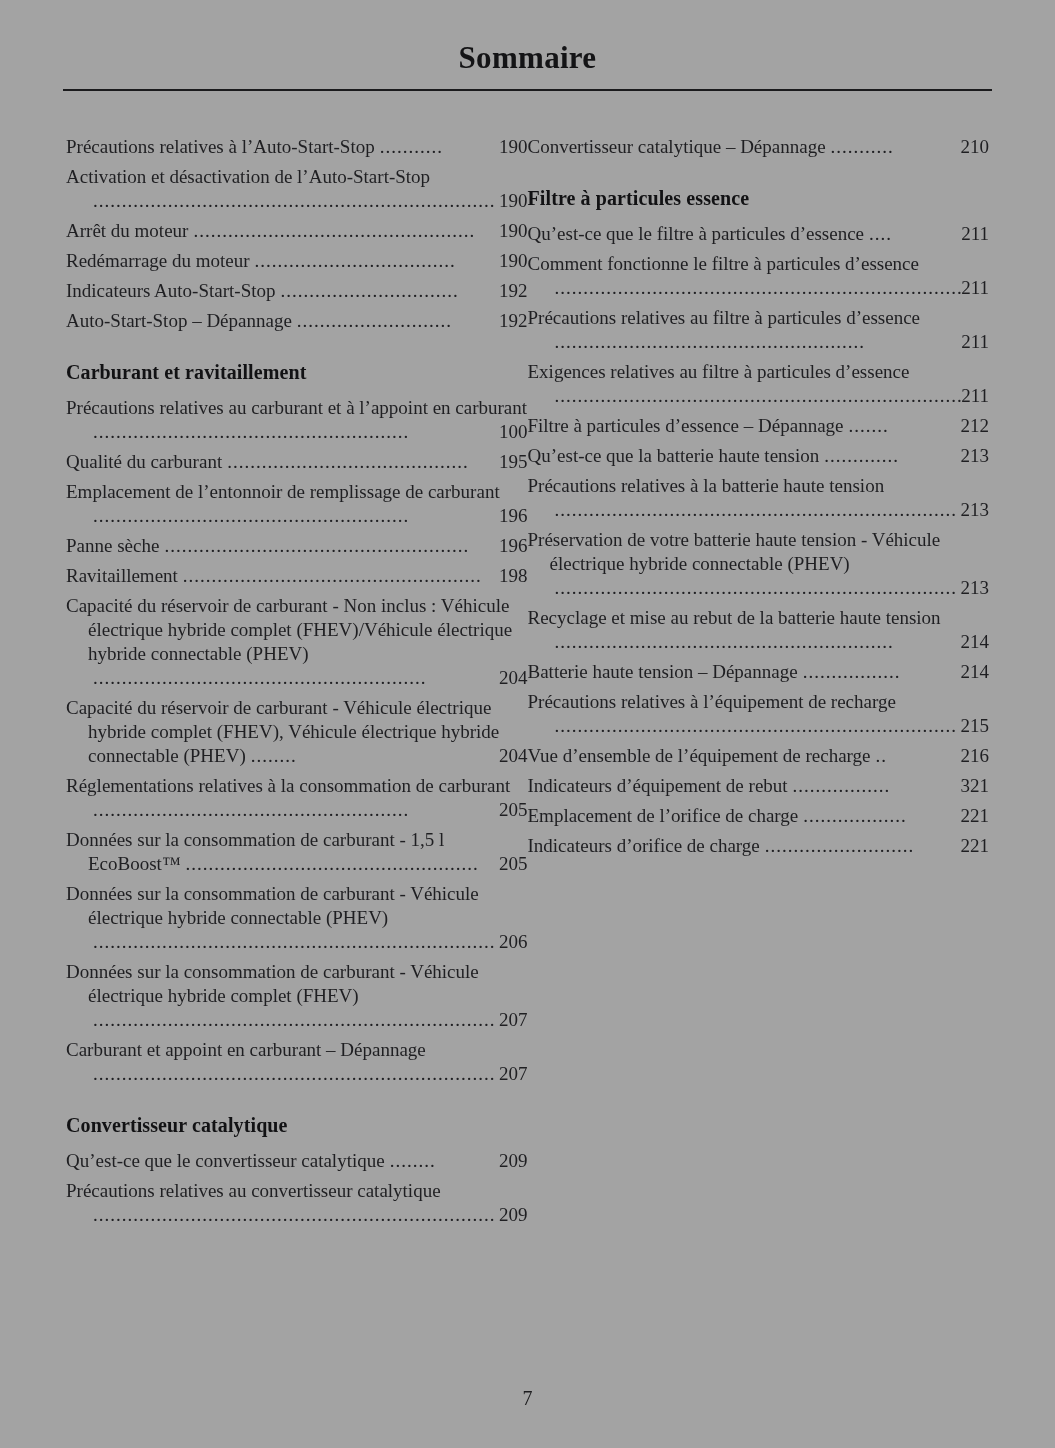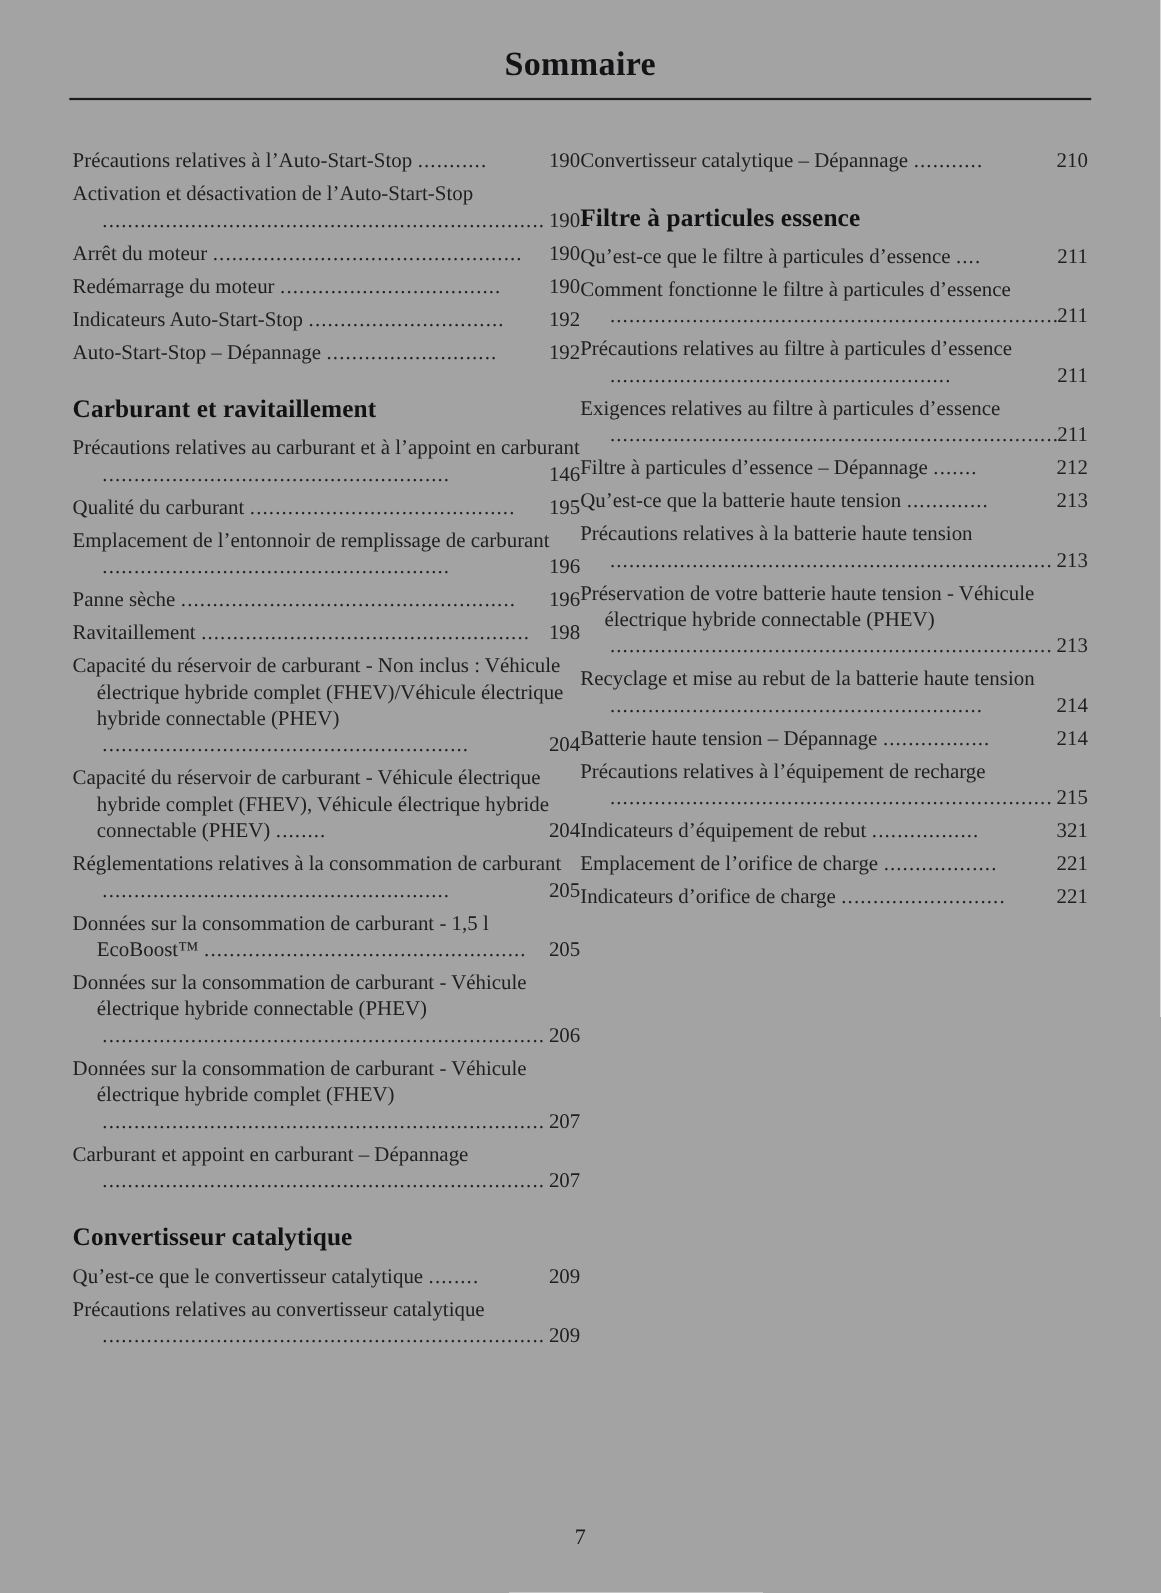--- a/index.html
+++ b/index.html
@@ -59,21 +59,21 @@
     color: #1f1f22;
   }
   .entry .pg {
     position: absolute;
     right: 0;
     bottom: 0;
     text-indent: 0;
   }
 
   .section-heading {
-    font-size: 23px;
+    font-size: 20px;
     line-height: 28px;
     font-weight: 700;
     color: #121214;
     margin: 25px 0 10px 0;
     padding-left: 26px;
     text-indent: -26px;
     letter-spacing: 0.1px;
   }
 
   .page-footer {
@@ -96,21 +96,21 @@
 
   <main class="toc">
     <div class="toc-col" id="col-0">
         <div class="entry"><span class="t">Précautions relatives à l’Auto-Start-Stop</span><span class="marker" aria-hidden="true">​</span><span class="dots" aria-hidden="true">...........</span><span class="pg">190</span></div>
         <div class="entry"><span class="t">Activation et désactivation de l’Auto-Start-Stop</span><span class="marker" aria-hidden="true">​</span><span class="dots" aria-hidden="true">......................................................................</span><span class="pg">190</span></div>
         <div class="entry"><span class="t">Arrêt du moteur</span><span class="marker" aria-hidden="true">​</span><span class="dots" aria-hidden="true">.................................................</span><span class="pg">190</span></div>
         <div class="entry"><span class="t">Redémarrage du moteur</span><span class="marker" aria-hidden="true">​</span><span class="dots" aria-hidden="true">...................................</span><span class="pg">190</span></div>
         <div class="entry"><span class="t">Indicateurs Auto-Start-Stop</span><span class="marker" aria-hidden="true">​</span><span class="dots" aria-hidden="true">...............................</span><span class="pg">192</span></div>
         <div class="entry"><span class="t">Auto-Start-Stop – Dépannage</span><span class="marker" aria-hidden="true">​</span><span class="dots" aria-hidden="true">...........................</span><span class="pg">192</span></div>
         <h2 class="section-heading">Carburant et ravitaillement</h2>
-        <div class="entry"><span class="t">Précautions relatives au carburant et à l’appoint en carburant</span><span class="marker" aria-hidden="true">​</span><span class="dots" aria-hidden="true">.......................................................</span><span class="pg">146</span></div>
+        <div class="entry"><span class="t">Précautions relatives au carburant et à l’appoint en carburant</span><span class="marker" aria-hidden="true">​</span><span class="dots" aria-hidden="true">.......................................................</span><span class="pg">100</span></div>
         <div class="entry"><span class="t">Qualité du carburant</span><span class="marker" aria-hidden="true">​</span><span class="dots" aria-hidden="true">..........................................</span><span class="pg">195</span></div>
         <div class="entry"><span class="t">Emplacement de l’entonnoir de remplissage de carburant</span><span class="marker" aria-hidden="true">​</span><span class="dots" aria-hidden="true">.......................................................</span><span class="pg">196</span></div>
         <div class="entry"><span class="t">Panne sèche</span><span class="marker" aria-hidden="true">​</span><span class="dots" aria-hidden="true">.....................................................</span><span class="pg">196</span></div>
         <div class="entry"><span class="t">Ravitaillement</span><span class="marker" aria-hidden="true">​</span><span class="dots" aria-hidden="true">....................................................</span><span class="pg">198</span></div>
         <div class="entry"><span class="t">Capacité du réservoir de carburant - Non inclus : Véhicule électrique hybride complet (FHEV)/Véhicule électrique hybride connectable (PHEV)</span><span class="marker" aria-hidden="true">​</span><span class="dots" aria-hidden="true">..........................................................</span><span class="pg">204</span></div>
         <div class="entry"><span class="t">Capacité du réservoir de carburant - Véhicule électrique hybride complet (FHEV), Véhicule électrique hybride connectable (PHEV)</span><span class="marker" aria-hidden="true">​</span><span class="dots" aria-hidden="true">........</span><span class="pg">204</span></div>
         <div class="entry"><span class="t">Réglementations relatives à la consommation de carburant</span><span class="marker" aria-hidden="true">​</span><span class="dots" aria-hidden="true">.......................................................</span><span class="pg">205</span></div>
         <div class="entry"><span class="t">Données sur la consommation de carburant - 1,5 l EcoBoost™</span><span class="marker" aria-hidden="true">​</span><span class="dots" aria-hidden="true">...................................................</span><span class="pg">205</span></div>
         <div class="entry"><span class="t">Données sur la consommation de carburant - Véhicule électrique hybride connectable (PHEV)</span><span class="marker" aria-hidden="true">​</span><span class="dots" aria-hidden="true">......................................................................</span><span class="pg">206</span></div>
         <div class="entry"><span class="t">Données sur la consommation de carburant - Véhicule électrique hybride complet (FHEV)</span><span class="marker" aria-hidden="true">​</span><span class="dots" aria-hidden="true">......................................................................</span><span class="pg">207</span></div>
@@ -126,20 +126,21 @@
         <div class="entry"><span class="t">Comment fonctionne le filtre à particules d’essence</span><span class="marker" aria-hidden="true">​</span><span class="dots" aria-hidden="true">.......................................................................</span><span class="pg">211</span></div>
         <div class="entry"><span class="t">Précautions relatives au filtre à particules d’essence</span><span class="marker" aria-hidden="true">​</span><span class="dots" aria-hidden="true">......................................................</span><span class="pg">211</span></div>
         <div class="entry"><span class="t">Exigences relatives au filtre à particules d’essence</span><span class="marker" aria-hidden="true">​</span><span class="dots" aria-hidden="true">.......................................................................</span><span class="pg">211</span></div>
         <div class="entry"><span class="t">Filtre à particules d’essence – Dépannage</span><span class="marker" aria-hidden="true">​</span><span class="dots" aria-hidden="true">.......</span><span class="pg">212</span></div>
         <div class="entry"><span class="t">Qu’est-ce que la batterie haute tension</span><span class="marker" aria-hidden="true">​</span><span class="dots" aria-hidden="true">.............</span><span class="pg">213</span></div>
         <div class="entry"><span class="t">Précautions relatives à la batterie haute tension</span><span class="marker" aria-hidden="true">​</span><span class="dots" aria-hidden="true">......................................................................</span><span class="pg">213</span></div>
         <div class="entry"><span class="t">Préservation de votre batterie haute tension - Véhicule électrique hybride connectable (PHEV)</span><span class="marker" aria-hidden="true">​</span><span class="dots" aria-hidden="true">......................................................................</span><span class="pg">213</span></div>
         <div class="entry"><span class="t">Recyclage et mise au rebut de la batterie haute tension</span><span class="marker" aria-hidden="true">​</span><span class="dots" aria-hidden="true">...........................................................</span><span class="pg">214</span></div>
         <div class="entry"><span class="t">Batterie haute tension – Dépannage</span><span class="marker" aria-hidden="true">​</span><span class="dots" aria-hidden="true">.................</span><span class="pg">214</span></div>
         <div class="entry"><span class="t">Précautions relatives à l’équipement de recharge</span><span class="marker" aria-hidden="true">​</span><span class="dots" aria-hidden="true">......................................................................</span><span class="pg">215</span></div>
+        <div class="entry"><span class="t">Vue d’ensemble de l’équipement de recharge</span><span class="marker" aria-hidden="true">​</span><span class="dots" aria-hidden="true">..</span><span class="pg">216</span></div>
         <div class="entry"><span class="t">Indicateurs d’équipement de rebut</span><span class="marker" aria-hidden="true">​</span><span class="dots" aria-hidden="true">.................</span><span class="pg">321</span></div>
         <div class="entry"><span class="t">Emplacement de l’orifice de charge</span><span class="marker" aria-hidden="true">​</span><span class="dots" aria-hidden="true">..................</span><span class="pg">221</span></div>
         <div class="entry"><span class="t">Indicateurs d’orifice de charge</span><span class="marker" aria-hidden="true">​</span><span class="dots" aria-hidden="true">..........................</span><span class="pg">221</span></div>
       </div>
   </main>
 
   <footer class="page-footer">
     <span class="folio">7</span>
   </footer>
 </div>

